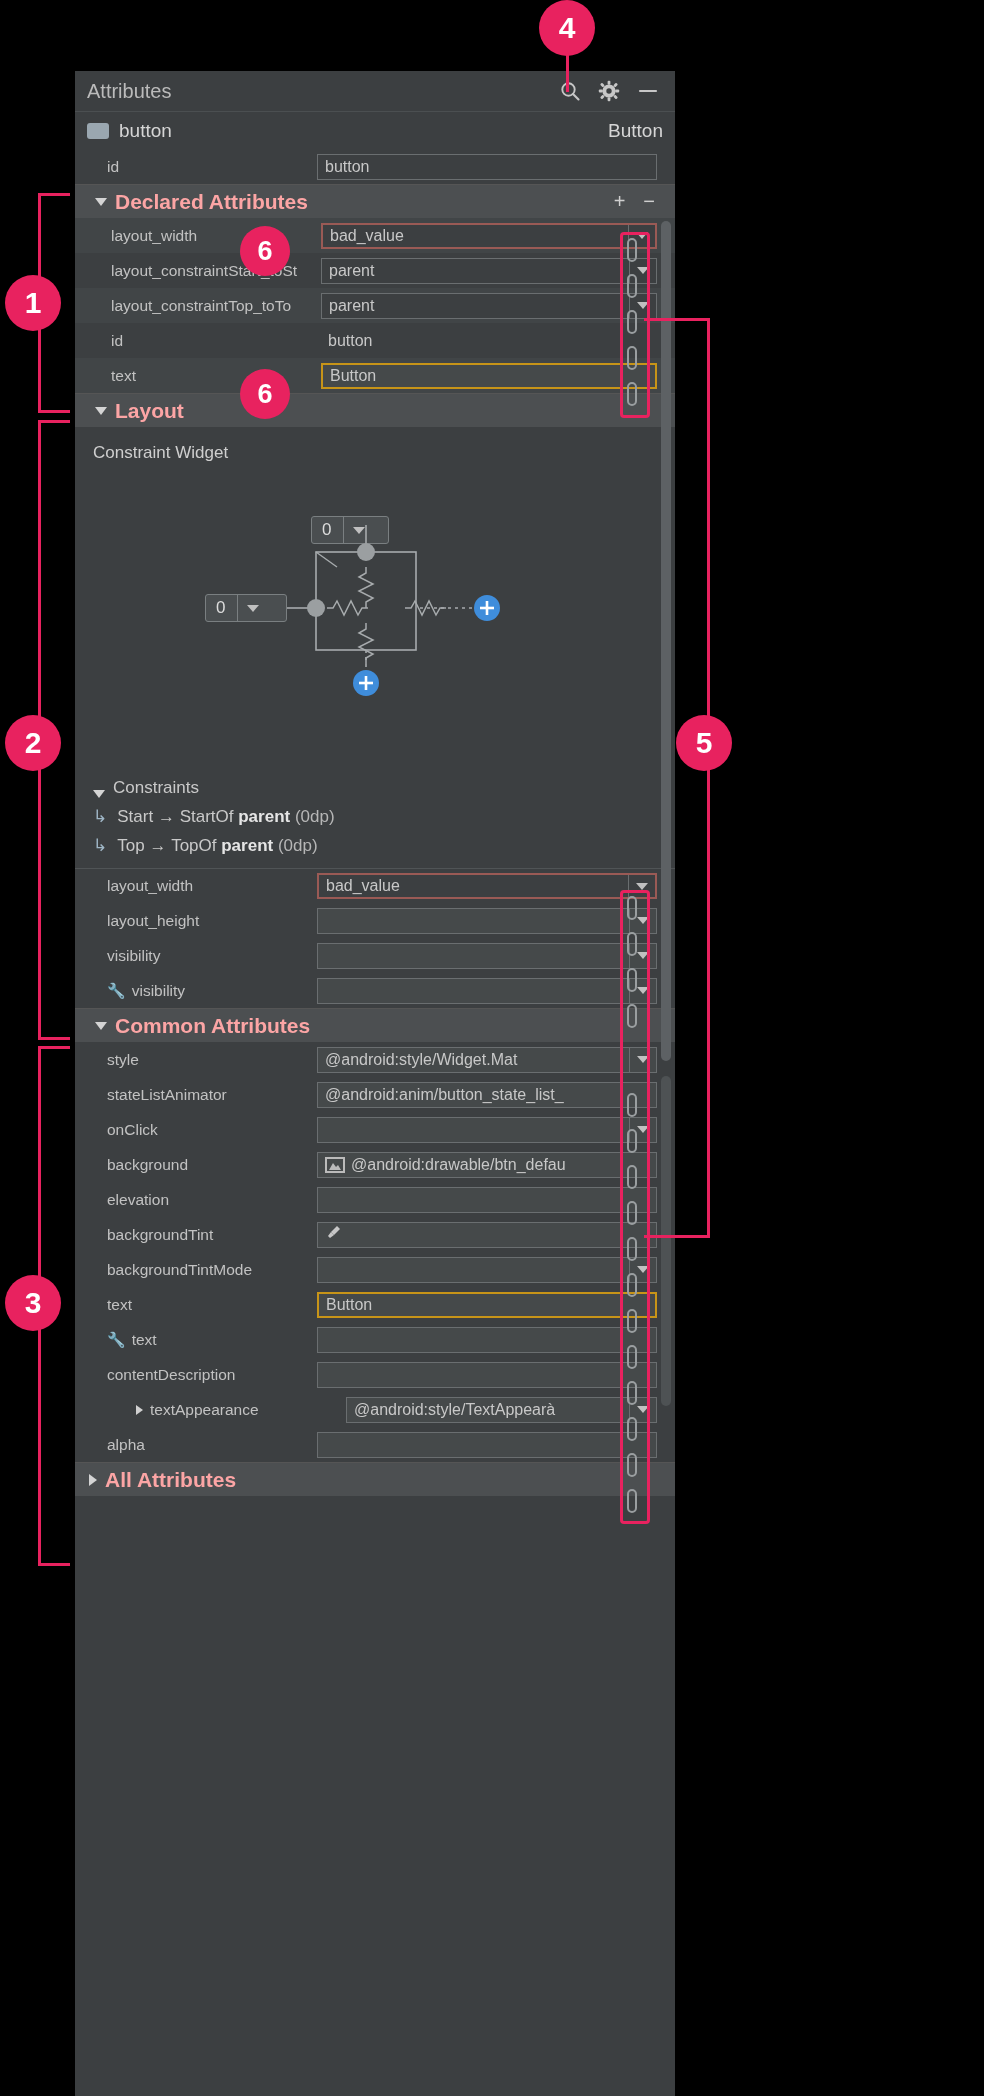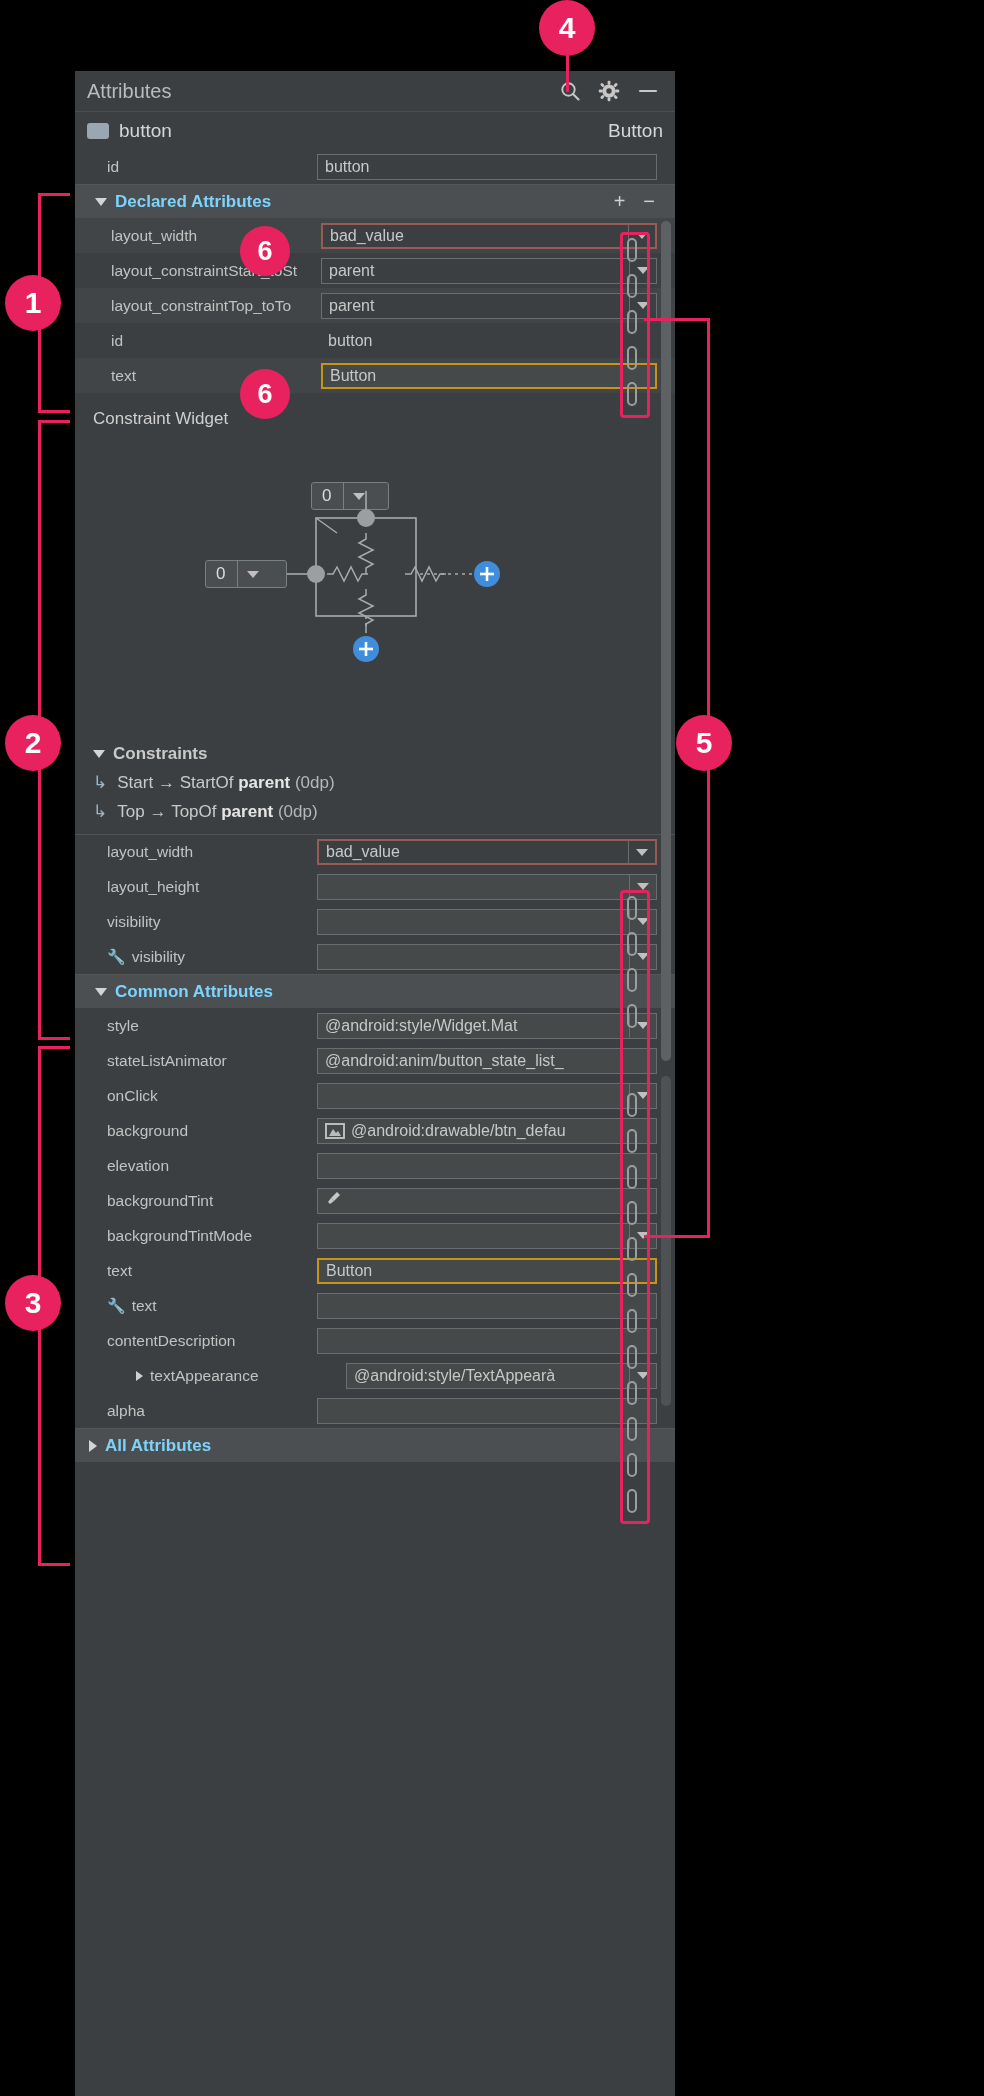--- a/index.html
+++ b/index.html
@@ -29,21 +29,21 @@
   .field.plain{background:#3c3f41;}
   .field.err{border:2px solid #9a5a55;background:#3c3f41;}
   .field.warn{border:2px solid #c79418;background:#45494a;}
   .field .caret{position:absolute;right:0;top:0;bottom:0;width:26px;display:flex;align-items:center;justify-content:center;border-left:1px solid #6a6e70;}
   .arrow-d{width:0;height:0;border-left:6px solid transparent;border-right:6px solid transparent;border-top:7px solid #c0c0c0;}
 
   
   .sect{height:34px;display:flex;align-items:center;background:#4c4f51;padding-left:20px;box-sizing:border-box;border-top:1px solid #555;}
   .sect .tri{width:0;height:0;border-left:6px solid transparent;border-right:6px solid transparent;border-top:8px solid #d4d4d4;margin-right:8px;}
   .sect .tri.right{border:0;border-top:6px solid transparent;border-bottom:6px solid transparent;border-left:8px solid #d4d4d4;margin-right:8px;}
-  .sect .stitle{color:#7dd3fc;font-size:17px;font-weight:bold;flex:1;}
+  .sect .stitle{color:#fca5a5;font-size:21px;font-weight:bold;flex:1;}
   .sect .tools{display:flex;gap:18px;margin-right:20px;color:#cfcfcf;font-size:20px;}
 
   
   .cw-wrap{background:#3c3f41;position:relative;height:345px;}
   .cw-title{color:#cfcfcf;font-size:17px;padding:16px 4px 0 18px;}
   .cw-canvas{position:relative;height:250px;}
   .numbox{position:absolute;background:#4a4e50;border:1px solid #7a7f81;border-radius:3px;height:28px;display:flex;align-items:center;box-sizing:border-box;}
   .numbox .nv{color:#dcdcdc;font-size:17px;padding:0 12px 0 10px;}
   .numbox .nd{width:30px;height:100%;border-left:1px solid #7a7f81;display:flex;align-items:center;justify-content:center;}
 
@@ -164,20 +164,24 @@
       </span>
     </div>
 
     <div class="row alt">
       <span class="lbl ind">text</span>
       <span class="field warn">
         <span>Button</span>
       </span>
     </div>
 
+    <div class="sect">
+      <span class="tri"></span>
+      <span class="stitle">Layout</span>
+    </div>
 
     <div class="cw-wrap">
       <div class="cw-title">Constraint Widget</div>
       <div class="cw-canvas">
 
         <div class="numbox" style="left:236px;top:53px;width:78px;">
           <span class="nv">0</span>
           <span class="nd">
               <i class="arrow-d"></i>
             </span>
@@ -214,21 +218,21 @@
 
           <line x1="291" y1="187" x2="291" y2="208" stroke="#a7abad" stroke-width="1.6" stroke-dasharray="3,4"></line>
           <circle cx="291" cy="220" r="13" fill="#3f8ddb"></circle>
           <line x1="284" y1="220" x2="298" y2="220" stroke="#fff" stroke-width="2.6"></line>
           <line x1="291" y1="213" x2="291" y2="227" stroke="#fff" stroke-width="2.6"></line>
         </svg>
       </div>
     </div>
 
     <div class="constraints">
-      <div class="cline" style="font-weight:bold;">
+      <div class="cline" style="font-weight:normal;align-items:flex-end;">
         <span class="tri" style="width:0;height:0;border-left:6px solid transparent;border-right:6px solid transparent;border-top:8px solid #d4d4d4;margin-right:8px;display:inline-block;"></span>
         <span>Constraints</span>
       </div>
       <div class="cline">
         <span class="ci">↳</span>
         <span>Start</span>&nbsp;
         <span>→</span>&nbsp;
         <span>StartOf</span>&nbsp;
         <b>parent</b>&nbsp;
         <span class="dim">(0dp)</span>

